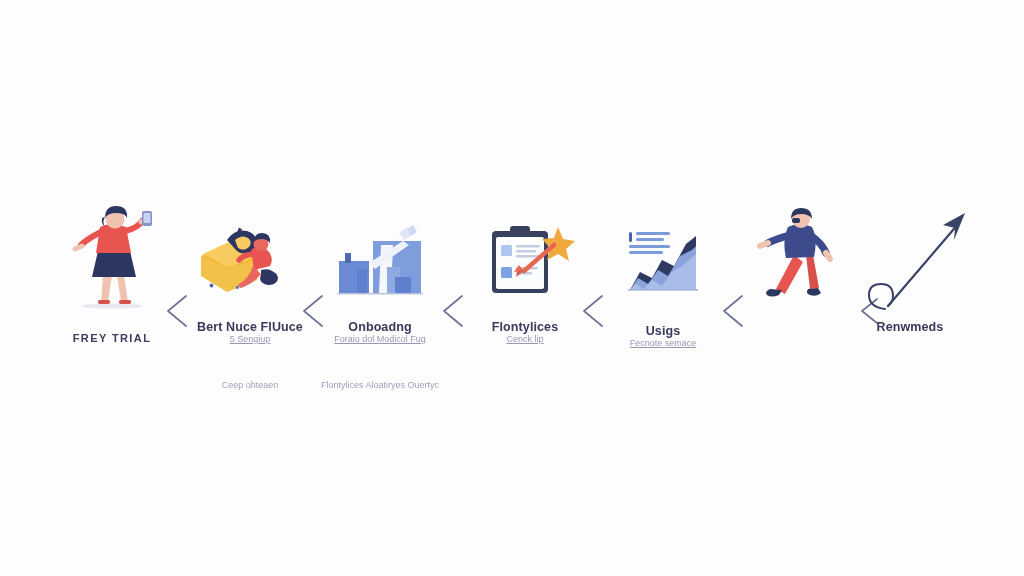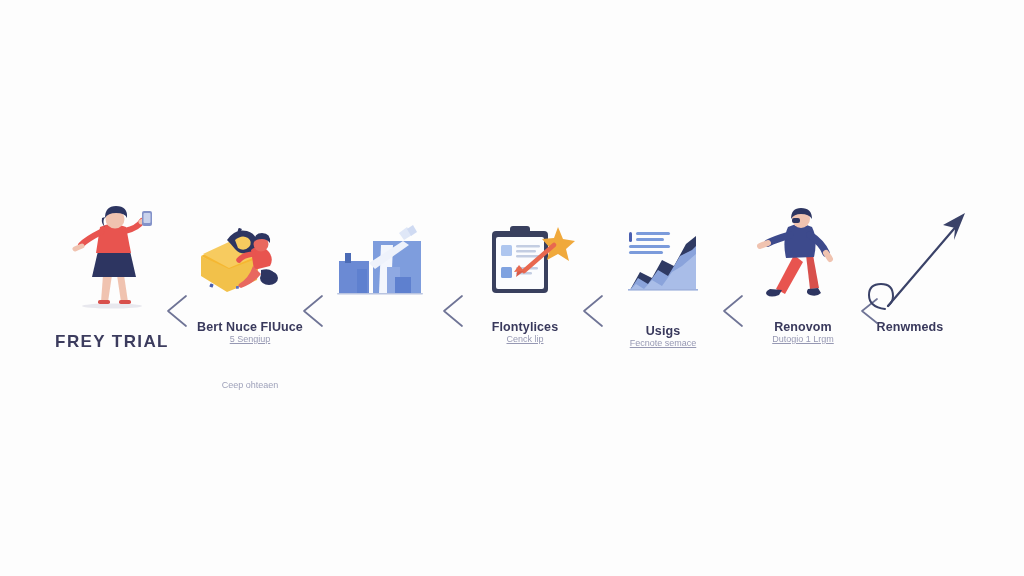--- a/index.html
+++ b/index.html
@@ -51,21 +51,21 @@
   }
   .t-sub2{
     color:#9497b2;
     white-space:nowrap;
     filter:blur(.5px);
     opacity:.9;
     margin-top:36px;
   }
   
   .stage.lead .t-main{
-    font-size:17px;
+    font-size:11px;
     letter-spacing:1.4px;
     color:#3c3c5e;
   }
   .stage .t-main{font-size:12.5px;letter-spacing:.1px;text-align:center;}
   .stage .t-sub{font-size:9px;}
   .stage .t-sub2{font-size:9px;}
 </style>
 </head>
 <body style="background: rgb(253, 253, 253);">
 
@@ -176,20 +176,25 @@
         <rect x="92" y="52" width="13" height="26" fill="#8fa9e2"></rect>
 
         <path d="M74 48 l34 -22 l6 4 l-34 24 z" fill="#eef2fb"></path>
 
         <path d="M104 18 l8 -6 l5 8 l-8 5 z" fill="#dfe7f7"></path>
         <path d="M112 14 l6 -4 l4 7 l-6 4 z" fill="#cfdaf2"></path>
         <rect x="100" y="62" width="16" height="16" fill="#5e80cf"></rect>
         <rect x="62" y="54" width="10" height="24" fill="#5e80cf"></rect>
       </svg>
     </div>
+    <div class="labels" style="top:320px;">
+      <div class="t-main">Onboadng</div>
+      <div class="t-sub">Foraio dol Modicol Fug</div>
+      <div class="t-sub2">Flontylices Aloatiryes Ouertyc</div>
+    </div>
   </div>
 
   <div class="stage" style="left:440px;height:305px;">
     <div class="art" style="height:90px;">
       <svg viewBox="0 0 170 90" width="170" height="90" xmlns="http://www.w3.org/2000/svg">
 
         <rect x="52" y="16" width="56" height="62" rx="4" fill="#39405e"></rect>
         <rect x="56" y="22" width="48" height="52" rx="2" fill="#fbfcfe"></rect>
 
         <rect x="70" y="11" width="20" height="8" rx="3" fill="#39405e"></rect>
@@ -256,24 +261,20 @@
         <path d="M50 38 q-5 2 -8 3" stroke="#f0c3b0" stroke-width="6" fill="none" stroke-linecap="round"></path>
 
         <path d="M92 30 q12 8 16 18" stroke="#3d4a8c" stroke-width="7.5" fill="none" stroke-linecap="round"></path>
         <path d="M108 48 q3 4 4 6" stroke="#f0c3b0" stroke-width="6" fill="none" stroke-linecap="round"></path>
 
         <circle cx="83" cy="14" r="9" fill="#f0c3b0"></circle>
         <path d="M73 14 q0 -11 10 -11 q11 0 11 11 q-3 -5 -11 -5 q-7 0 -10 5 z" fill="#2d3561"></path>
         <rect x="74" y="13" width="8" height="5" rx="2" fill="#2d3561"></rect>
       </svg>
     </div>
-    <div class="labels" style="top:320px;">
-      <div class="t-main">Renovom</div>
-      <div class="t-sub">Dutogio 1 Lrgm</div>
-    </div>
   </div>
 
   <div class="stage" style="left:825px;height:311px;">
     <div class="art" style="height:110px;">
       <svg viewBox="0 0 170 110" width="170" height="110" xmlns="http://www.w3.org/2000/svg">
 
         <path d="M60 108 q-16 -2 -16 -14 q0 -11 12 -11 q12 0 12 12 q0 6 -5 10" stroke="#3a4268" stroke-width="2" fill="none" stroke-linecap="round"></path>
         <path d="M63 105 L134 22" stroke="#3a4268" stroke-width="2.2" fill="none" stroke-linecap="round"></path>
 
         <path d="M140 12 L118 24 L130 27 L129 39 Z" fill="#3a4268"></path>

